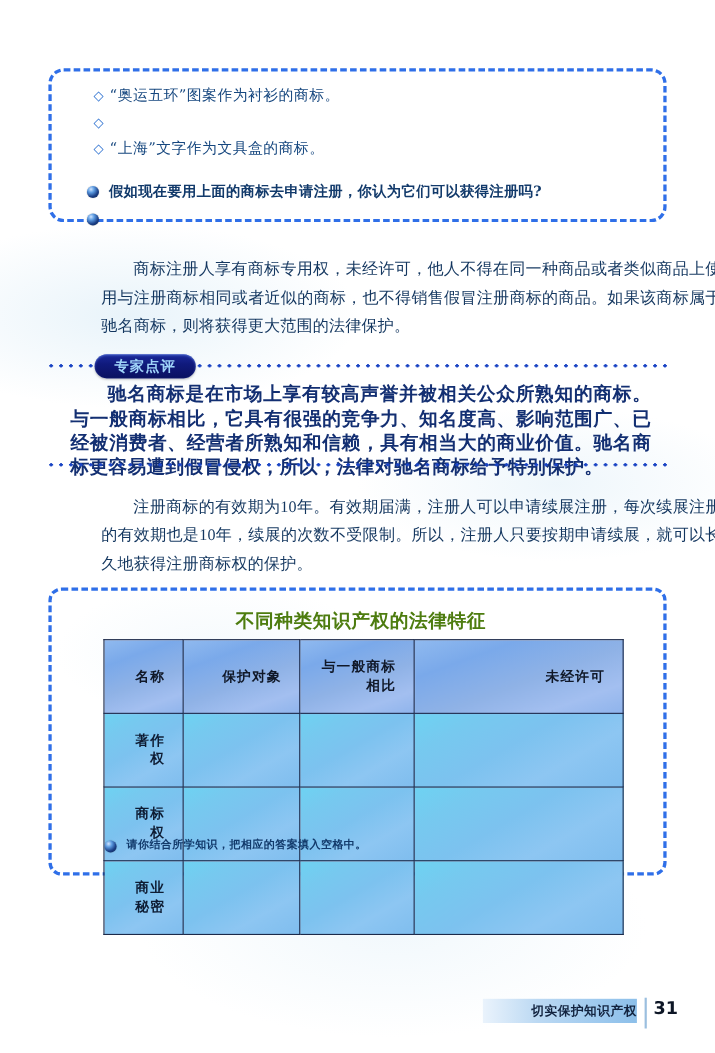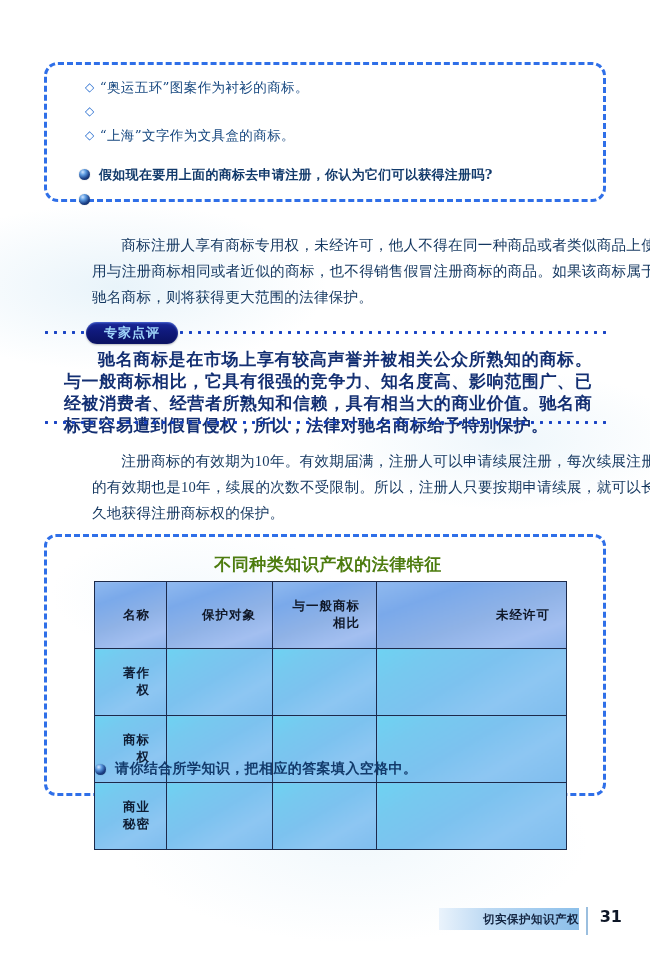--- a/index.html
+++ b/index.html
@@ -242,21 +242,21 @@
   .col-proc { width: 104px; }
   .col-term { width: 190px; }
 
   .table-note {
     position: absolute;
     left: 48px;
     top: 222px;
     display: flex;
     align-items: flex-start;
     font-family: "DejaVu Serif", "Liberation Serif", serif;
-    font-size: 14px;
+    font-size: 10px;
     font-weight: bold;
     color: #123a6b;
     line-height: 19px;
     letter-spacing: 0.4px;
   }
 
   
   .footer {
     position: absolute;
     left: 0;
@@ -288,21 +288,21 @@
     top: 2px;
     width: 2px;
     height: 28px;
     background: #9bbfdf;
   }
   .footer-page {
     position: absolute;
     right: 28px;
     top: 2px;
     width: 28px;
-    text-align: right;
+    text-align: left;
     font-family: "DejaVu Sans", "Liberation Sans", sans-serif;
     font-size: 16px;
     font-weight: bold;
     color: #0d1626;
   }
 </style>
 </head>
 <body>
 
 <div class="page"></div>

